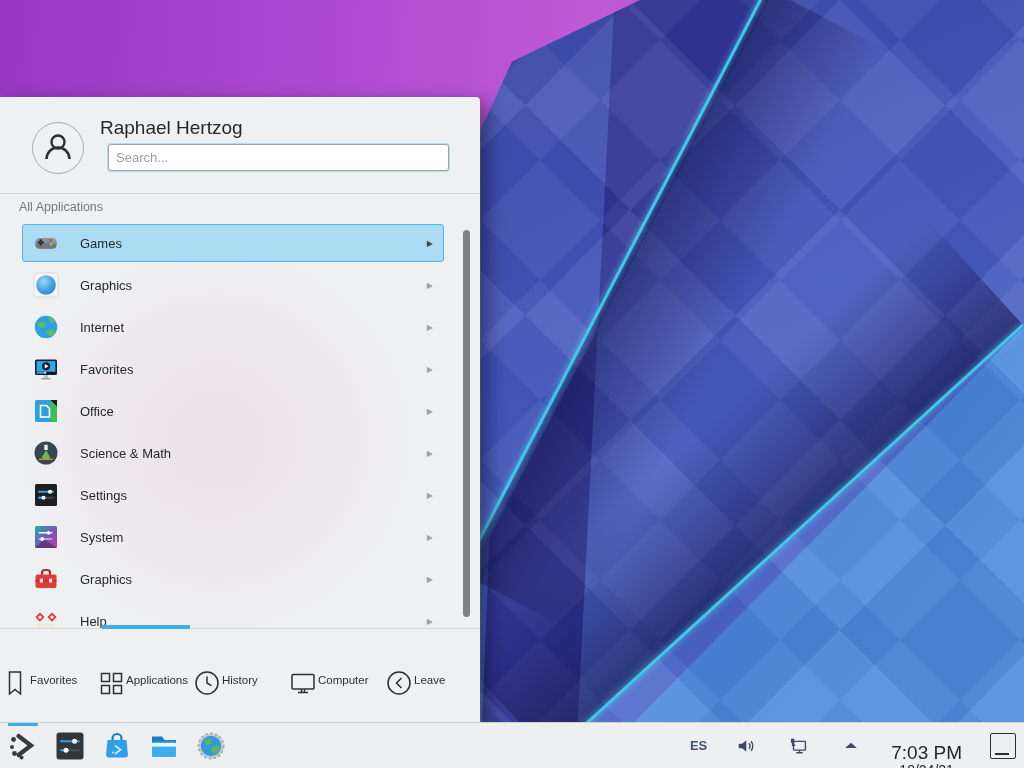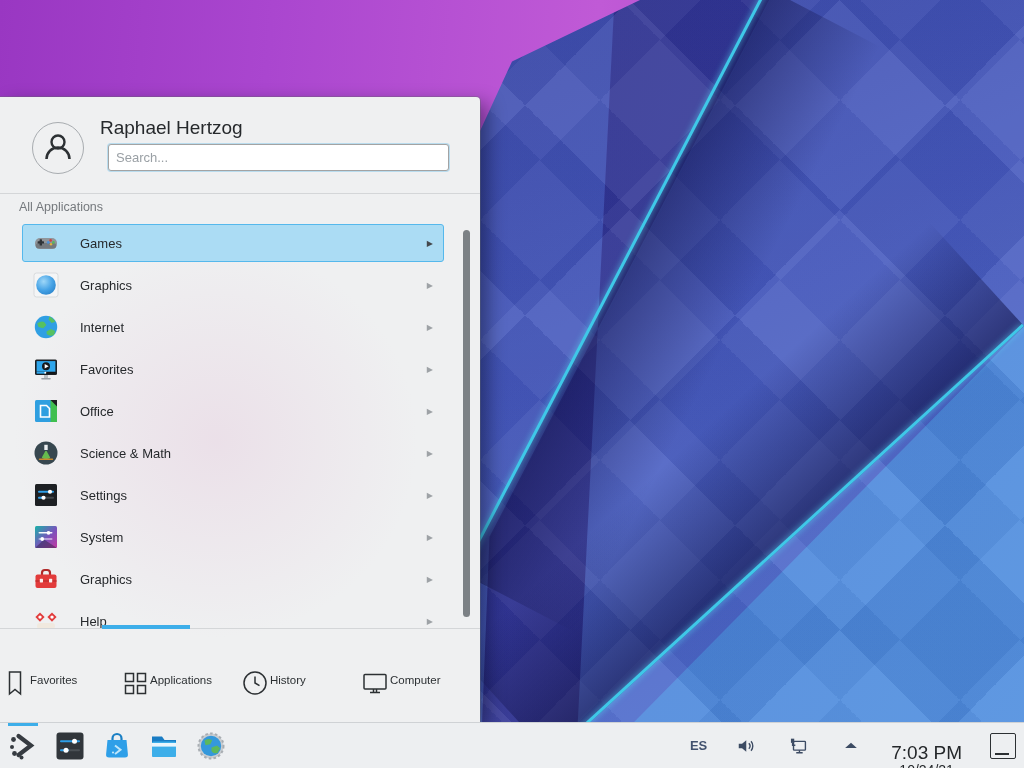--- a/index.html
+++ b/index.html
@@ -316,20 +316,29 @@
       </div>
       <div class="tab">
         <span class="ticon">
           <svg viewBox="0 0 30 30" width="30" height="30" fill="none" stroke="#2c3033" stroke-width="1.5">
             <rect x="4" y="6.5" width="22" height="14.5" rx="1"></rect>
             <path d="M13.5 21v3.2M16.5 21v3.2M10 24.5h10"></path>
           </svg>
         </span>
         <span class="tlabel">Computer</span>
       </div>
+      <div class="tab">
+        <span class="ticon">
+          <svg viewBox="0 0 30 30" width="30" height="30" fill="none" stroke="#2c3033" stroke-width="1.5">
+            <circle cx="15" cy="15" r="11"></circle>
+            <path d="M17.5 10l-5 5 5 5"></path>
+          </svg>
+        </span>
+        <span class="tlabel">Leave</span>
+      </div>
     </div>
   </div>
 
   <div id="taskbar">
     <div class="tb-left">
       <div class="tb-btn">
         <div class="active-line"></div>
         <svg viewBox="0 0 30 30" width="30" height="30">
           <g fill="#363b41">
             <circle cx="5.5" cy="8.5" r="2.4"></circle>

